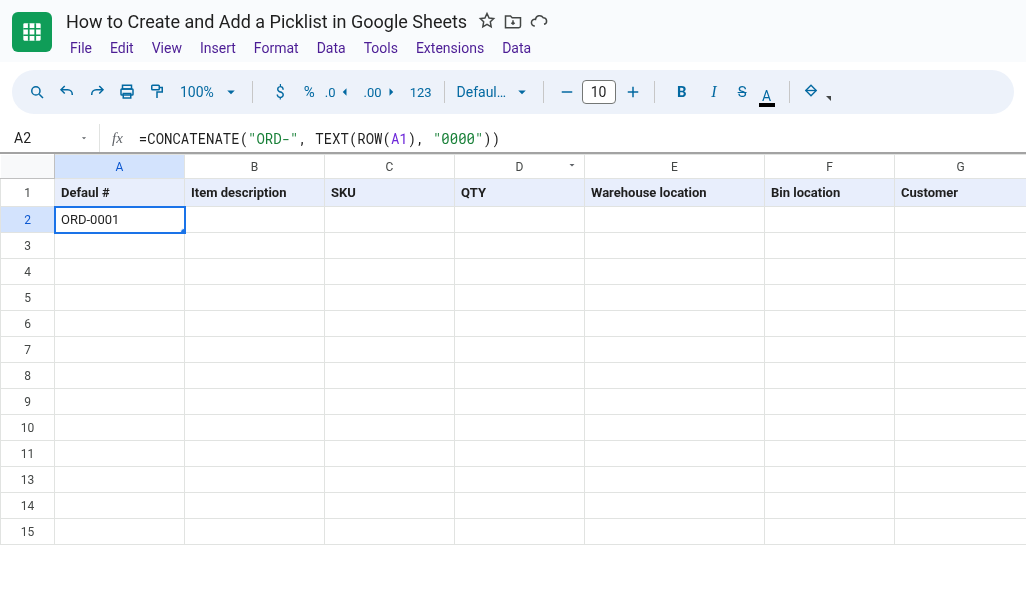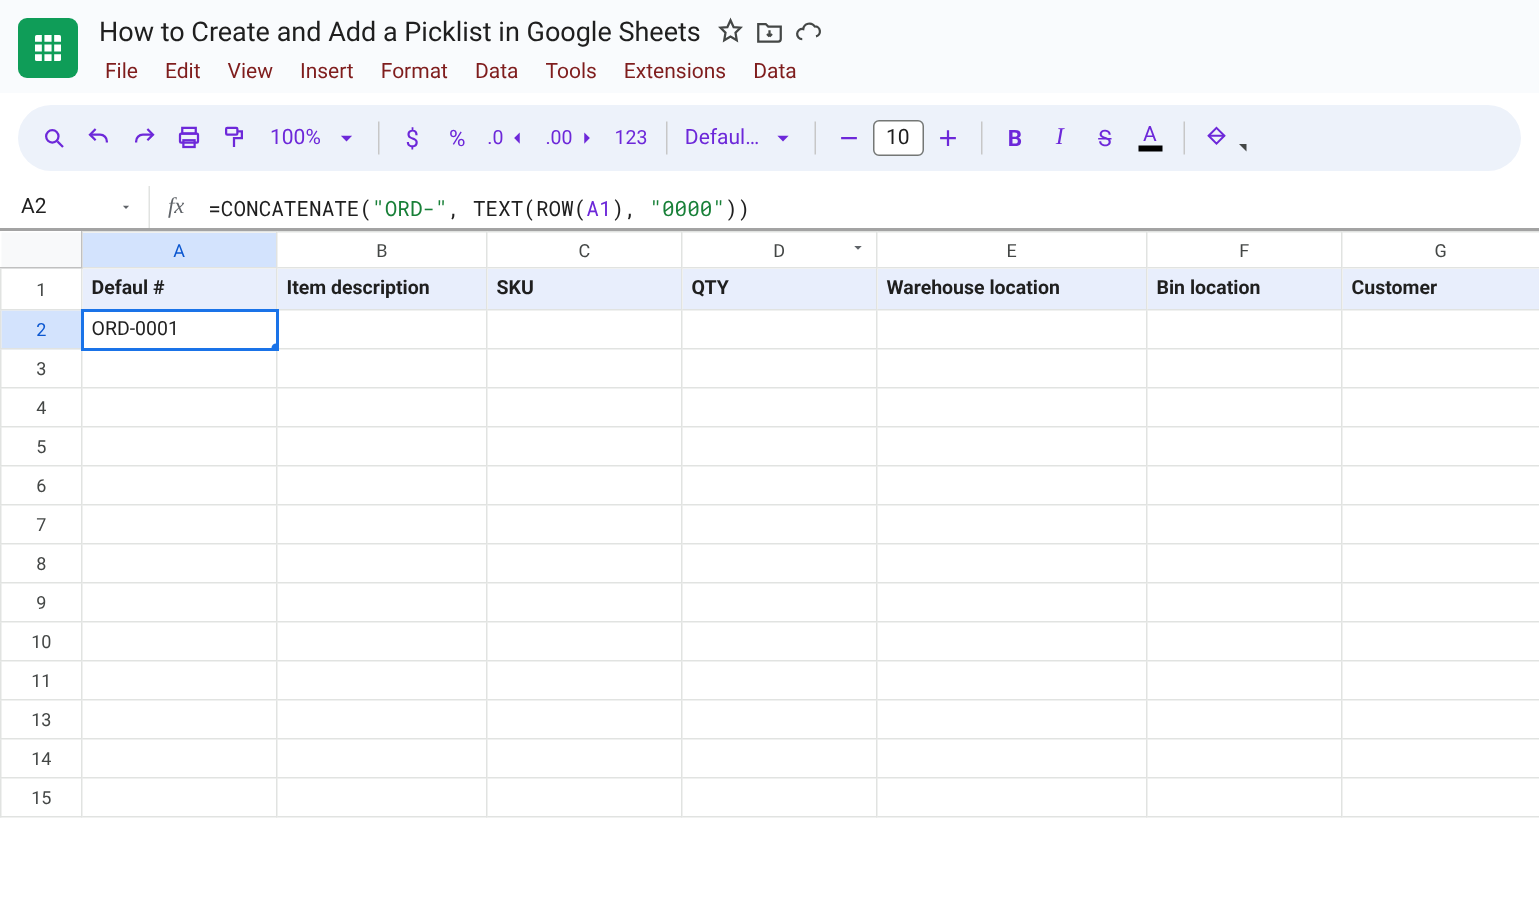--- a/index.html
+++ b/index.html
@@ -8,25 +8,25 @@
   
   .titlebar { display: flex; align-items: flex-start; padding: 8px 12px 0 12px; gap: 10px; background:#f9fbfd; }
   .logo { width: 40px; height: 40px; border-radius: 6px; background: #0f9d58; display:flex; align-items:center; justify-content:center; flex-shrink:0; margin-top:4px; }
   .logo svg { width: 26px; height: 26px; }
   .title-area { flex: 1; display:flex; flex-direction:column; }
   .title-row { display:flex; align-items:center; gap: 6px; height:26px; }
   .doc-title { font-size: 18px; color:#1f1f1f; padding: 2px 4px; }
   .title-icon { width:20px; height:20px; display:flex; align-items:center; justify-content:center; color:#444746; }
   .title-icon svg { width:20px; height:20px; }
   .menu-row { display:flex; gap: 2px; height:28px; align-items:center; }
-  .menu-item { padding: 4px 8px; font-size: 14px; color:#7f1d1d; border-radius:4px; cursor:pointer; }
+  .menu-item { padding: 4px 8px; font-size: 14px; color:#4c1d95; border-radius:4px; cursor:pointer; }
 
   
   .toolbar { margin: 8px 12px 0 12px; background:#edf2fa; border-radius: 24px; height: 44px; display:flex; align-items:center; padding: 0 10px; gap:2px; }
-  .tbtn { min-width:28px; height:30px; display:flex; align-items:center; justify-content:center; border-radius:4px; cursor:pointer; color:#6d28d9; padding:0 4px; }
+  .tbtn { min-width:28px; height:30px; display:flex; align-items:center; justify-content:flex-end; border-radius:4px; cursor:pointer; color:#0369a1; padding:0 4px; }
   .tbtn svg { width:18px; height:18px; }
   .tsep { width:1px; height:22px; background:#c7c7c7; margin: 0 6px; }
   .zoom-text { font-size:14px; padding:0 4px; }
   .chev { margin-left:4px; }
   .font-name { font-size:14px; width:52px; overflow:hidden; text-overflow:ellipsis; white-space:nowrap; text-align:left; }
   .font-size-box { border:1px solid #747775; border-radius:4px; width:34px; height:24px; display:flex; align-items:center; justify-content:center; font-size:14px; background:#fff; }
   .under-a { height:4px; width:16px; background:#000; margin-top:1px; }
   .stack { display:flex; flex-direction:column; align-items:center; }
   .paint-corner { width:0; height:0; border-left:5px solid transparent; border-top:5px solid #444746; position:relative; top:6px; left:6px; }
 

